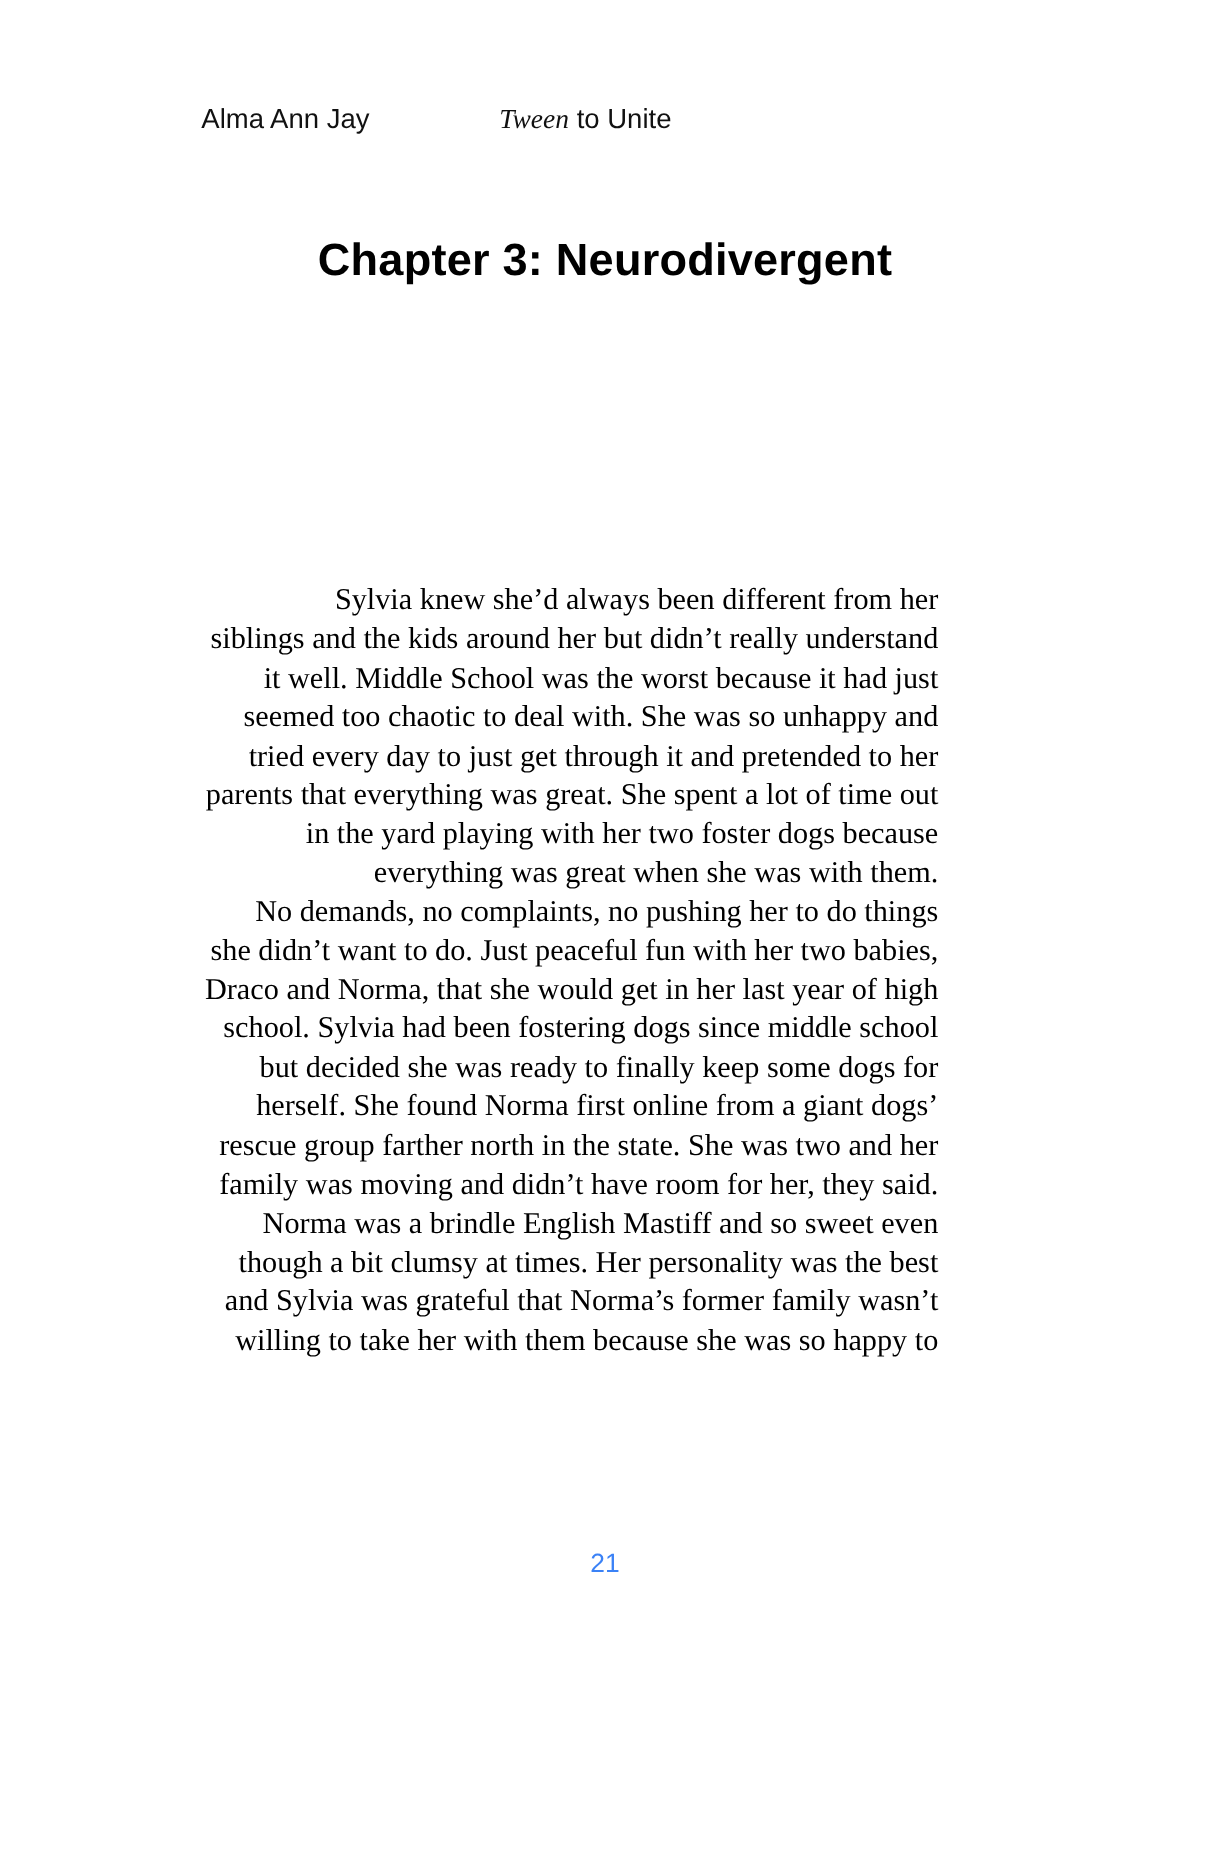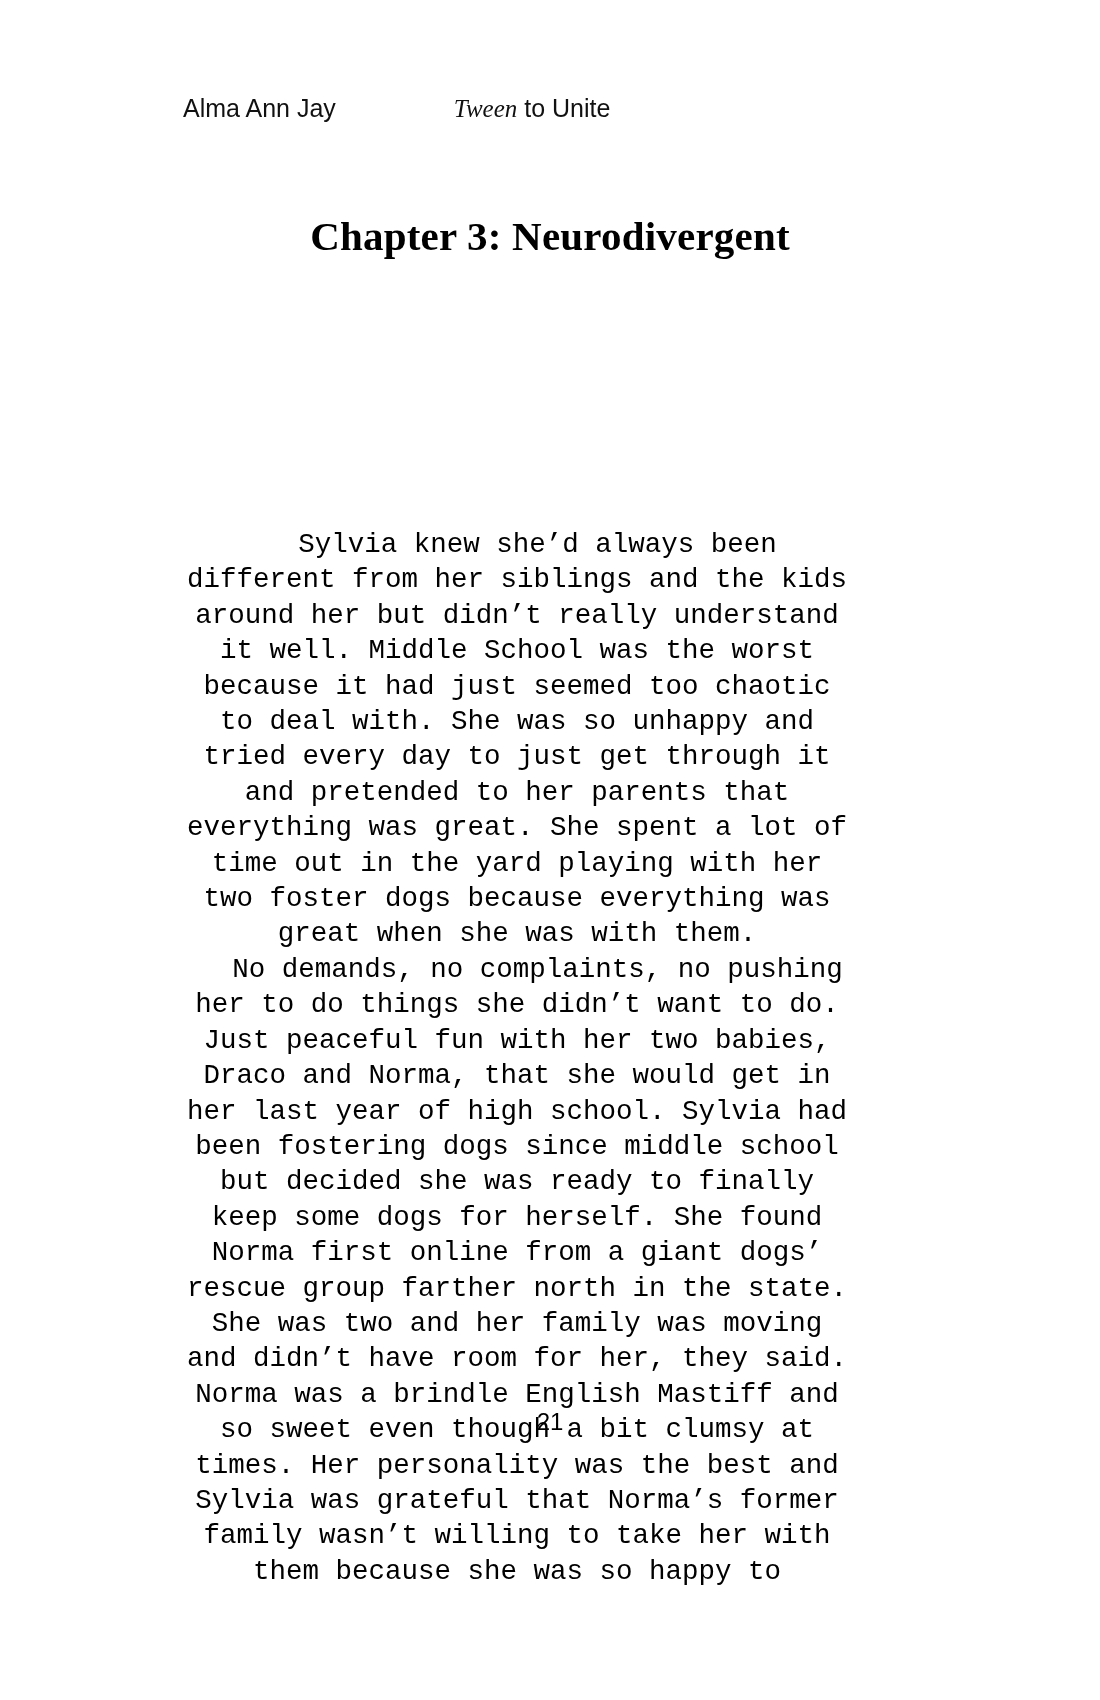--- a/index.html
+++ b/index.html
@@ -40,60 +40,60 @@
     font-family: Liberation Serif, serif;
   }
 
   
   .chapter-title {
     position: absolute;
     top: 182px;
     left: 150px;
     width: 800px;
     text-align: center;
-    font-family: Liberation Serif, serif;
+    font-family: Liberation Sans, sans-serif;
     font-weight: bold;
     font-size: 41px;
     line-height: 55px;
     color: #000000;
     letter-spacing: 0.2px;
   }
   .chapter-title .t-line {
     display: block;
   }
 
   
   .body-text {
     position: absolute;
     top: 527px;
     left: 181px;
     width: 672px;
-    font-family: Liberation Mono, monospace;
+    font-family: Liberation Serif, serif;
     font-size: 27.5px;
     line-height: 35.4px;
     color: #000000;
-    text-align: center;
+    text-align: right;
     -webkit-font-smoothing: antialiased;
   }
   .body-text p {
     margin: 0;
     text-indent: 41px;
     white-space: normal;
   }
 
   
   .folio {
     position: absolute;
     top: 1408px;
     left: 0;
     width: 1100px;
     text-align: center;
     font-family: "Liberation Sans", "DejaVu Sans", sans-serif;
     font-size: 24px;
-    color: #000000;
+    color: #3b82f6;
   }
 </style>
 </head>
 <body>
 
 <div class="page">
 
   <div class="running-head">
     <span class="author">Alma Ann Jay</span><span class="booktitle"><span class="ital">Tween</span><span> to Unite</span></span>
   </div>

